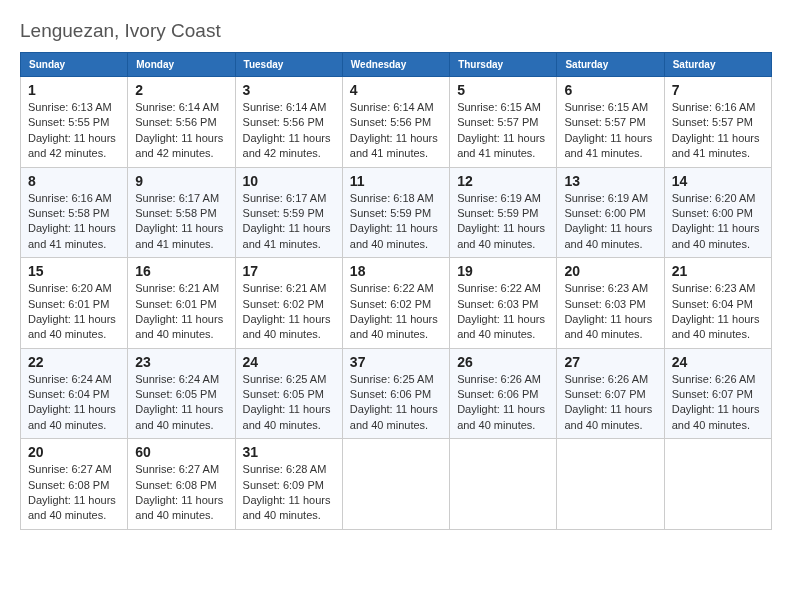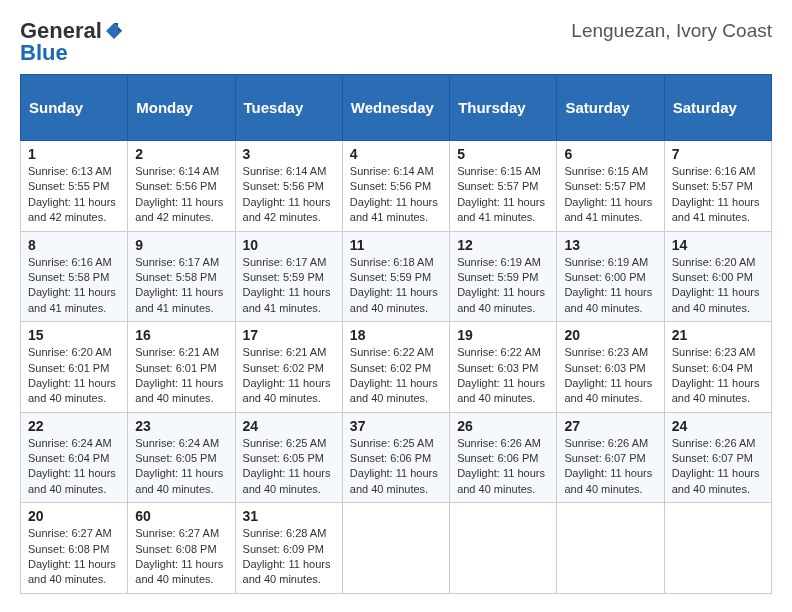--- a/index.html
+++ b/index.html
@@ -53,22 +53,22 @@
     }
     .calendar-table {
       width: 100%;
       border-collapse: collapse;
       font-size: 11px;
     }
     .calendar-table th {
       background: #2a6db5;
       color: #fff;
       text-align: left;
-      padding: 24px 8px;
-      font-size: 15px;
+      padding: 6px 8px;
+      font-size: 10px;
       font-weight: bold;
       border: 1px solid #1a5a9e;
     }
     .calendar-table td {
       border: 1px solid #ccc;
       padding: 5px 7px;
       vertical-align: top;
       height: 80px;
       background: #fff;
       width: 14.28%;
@@ -93,30 +93,20 @@
     }
     .logo-svg {
       display: inline-block;
       vertical-align: middle;
     }
   </style>
 </head>
 <body>
 
 <div class="header">
-  <div class="logo">
-    <div class="logo-row">
-      <span class="logo-general">General</span>
-      <svg class="logo-svg" width="20" height="20" viewBox="0 0 20 20">
-        <polygon points="10,2 18,10 10,18 2,10" fill="#2a6db5"></polygon>
-        <polygon points="10,2 18,10 14,10 14,2" fill="#1a4d8a"></polygon>
-      </svg>
-    </div>
-    <span class="logo-blue">Blue</span>
-  </div>
   <div class="title-block">
     <div class="location-title">Lenguezan, Ivory Coast</div>
   </div>
 </div>
 
 <table class="calendar-table">
   <thead>
     <tr>
     <th>Sunday</th>
         <th>Monday</th>

